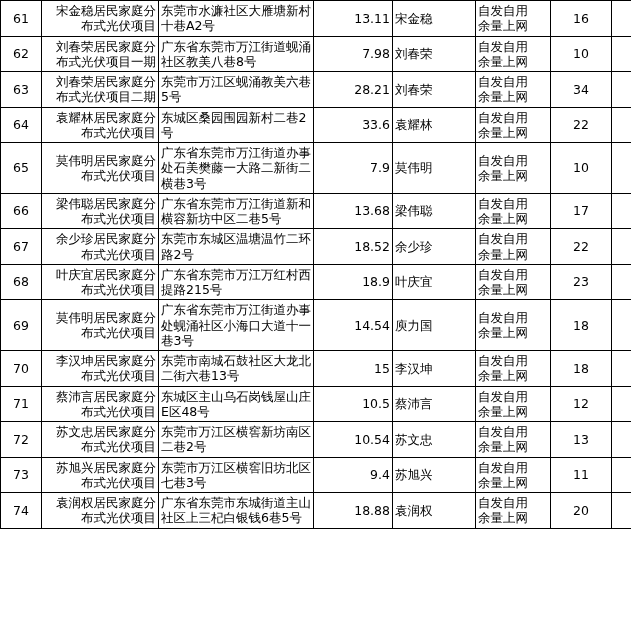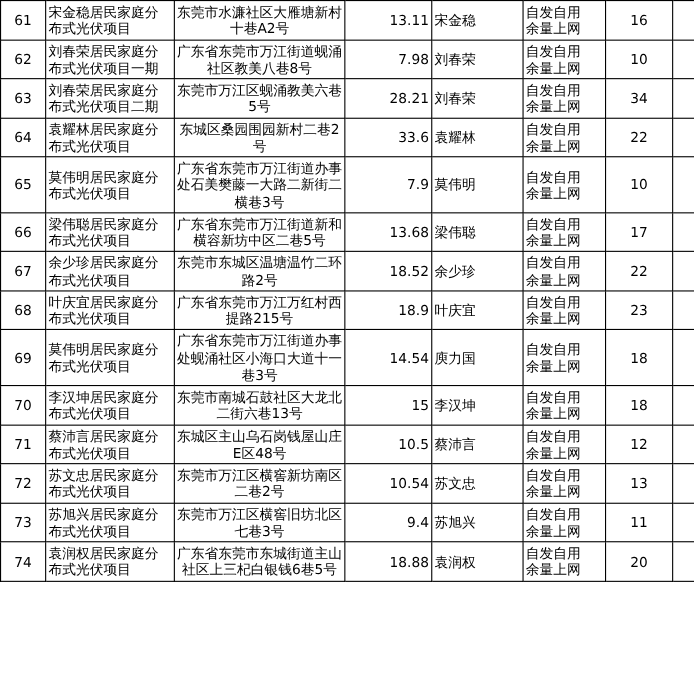--- a/index.html
+++ b/index.html
@@ -30,22 +30,22 @@
     font-size: 12.5px;
     line-height: 1.22;
     color: #000000;
     vertical-align: middle;
     word-wrap: break-word;
     overflow-wrap: break-word;
     white-space: normal;
   }
   
   .c-idx   { width: 36px;  text-align: center; margin-top: 12px; }
-  .c-name  { width: 112px; text-align: left; padding-left: 4px; }
-  .c-addr  { width: 150px; text-align: center; padding-left: 4px; margin-left: 28px; }
+  .c-name  { width: 112px; text-align: right; padding-left: 4px; }
+  .c-addr  { width: 150px; text-align: left; padding-left: 4px; margin-left: 28px; }
   .c-cap   { width: 74px;  text-align: right; }
   .c-owner { width: 78px;  text-align: left; }
   .c-mode  { width: 70px;  }
   .c-a     { width: 56px;  text-align: center; margin-top: 28px; }
   .c-b     { width: 55px;  text-align: center; }
 
   .mode-line { display: block; line-height: 1.22; }
 </style>
 </head>
 <body>

